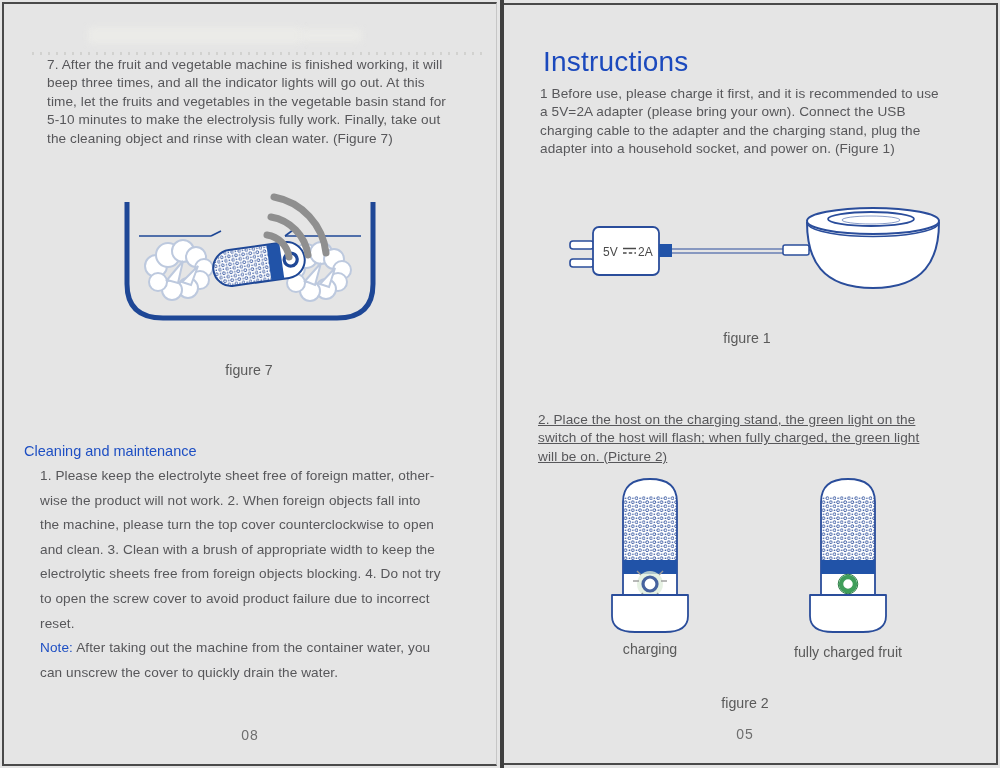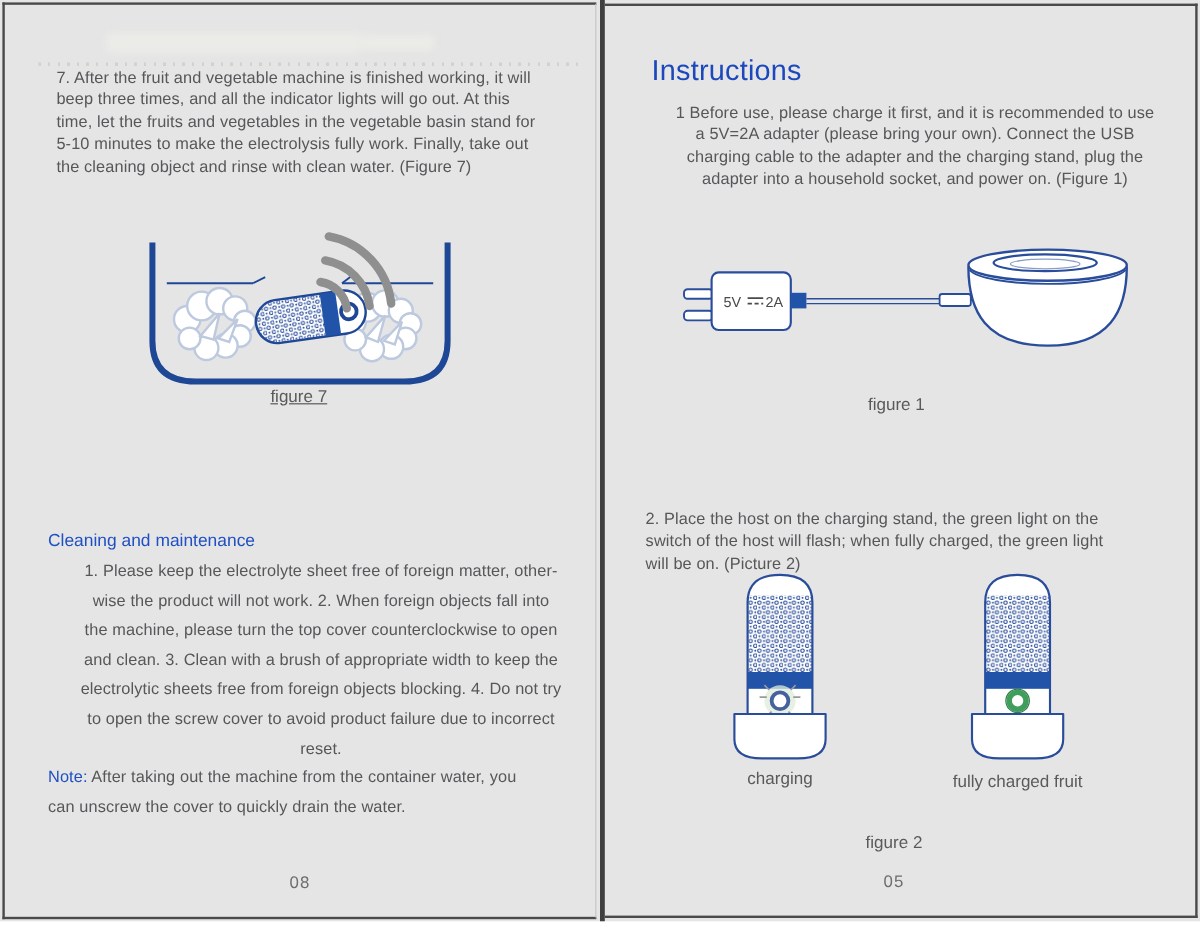--- a/index.html
+++ b/index.html
@@ -20,21 +20,21 @@
     position:absolute; left:504px; top:3px; width:494px; height:762px;
     border:2px solid #4a4a4a; border-left:none;
   }
   .abs { position:absolute; }
   .body-text {
     font-size:13.6px; line-height:18.4px; color:#57575a;
     white-space:pre; letter-spacing:0.1px;
   }
   .body-text.wide { line-height:24.6px; }
   .heading-blue { font-size:14.5px; color:#1e4fc3; }
-  .big-heading { font-size:24px; color:#1b49bd; letter-spacing:0.2px; }
+  .big-heading { font-size:28px; color:#1b49bd; letter-spacing:0.2px; }
   .caption { font-size:14.2px; color:#5a5a5a; text-align:center; }
   .page-num { font-size:14px; color:#6e6e6e; text-align:center; letter-spacing:1px; }
   .note-blue { color:#1e4fc3;text-align:right; }
   .watermark-blob {
     background:#ebebe8; filter:blur(3px); border-radius:4px;
   }
   .speck-row {
     background:repeating-linear-gradient(90deg, rgba(178,178,172,0.38) 0 2px, transparent 2px 8px);
   }
   svg { display:block; }
@@ -115,40 +115,40 @@
 
     <path d="M14,16 V98 Q14,132 50,132 H224 Q260,132 260,98 V16" fill="none" stroke="#1e4796" stroke-width="5"></path>
 
     <g stroke="#8f8f8f" stroke-width="7" fill="none" stroke-linecap="round">
       <path d="M154,49 A26,26 0 0 1 176,71"></path>
       <path d="M158,31 A45,45 0 0 1 195,69"></path>
       <path d="M161,11 A64,64 0 0 1 213,67"></path>
     </g>
   </svg>
 
-  <div class="abs caption" style="left:163px; top:323px; width:172px;text-decoration:underline;">figure 7</div>
-
-  <div class="abs heading-blue" style="left:40px; top:443px;">Cleaning and maintenance</div>
-
-  <div class="abs body-text wide" style="left:40px; top:464px; width:455px;text-align:center;">1. Please keep the electrolyte sheet free of foreign matter, other-
+  <div class="abs caption" style="left:163px; top:362px; width:172px;">figure 7</div>
+
+  <div class="abs heading-blue" style="left:24px; top:443px;">Cleaning and maintenance</div>
+
+  <div class="abs body-text wide" style="left:40px; top:464px; width:455px;">1. Please keep the electrolyte sheet free of foreign matter, other-
 wise the product will not work. 2. When foreign objects fall into
 the machine, please turn the top cover counterclockwise to open
 and clean. 3. Clean with a brush of appropriate width to keep the
 electrolytic sheets free from foreign objects blocking. 4. Do not try
 to open the screw cover to avoid product failure due to incorrect
 reset.</div>
 
   <div class="abs body-text wide" style="left:40px; top:636px; width:455px;"><span class="note-blue">Note:</span><span> After taking out the machine from the container water, you
 can unscrew the cover to quickly drain the water.</span></div>
 
   <div class="abs page-num" style="left:200px; top:727px; width:100px;">08</div>
 
   <div class="abs big-heading" style="left:543px; top:46px;">Instructions</div>
 
-  <div class="abs body-text" style="left:540px; top:85px; width:445px;text-align:center;">1 Before use, please charge it first, and it is recommended to use
+  <div class="abs body-text" style="left:540px; top:85px; width:445px;">1 Before use, please charge it first, and it is recommended to use
 a 5V=2A adapter (please bring your own). Connect the USB
 charging cable to the adapter and the charging stand, plug the
 adapter into a household socket, and power on. (Figure 1)</div>
 
   <svg class="abs" style="left:555px; top:195px;" width="395" height="118" viewBox="0 0 395 118">
 
     <g stroke="#2a4d9b" stroke-width="1.6" fill="#ffffff">
       <rect x="15" y="46" width="24" height="8" rx="3"></rect>
       <rect x="15" y="64" width="24" height="8" rx="3"></rect>
     </g>
@@ -175,21 +175,21 @@
       <path d="M252,27 C252,64 266,93 318,93 C370,93 384,64 384,27" stroke-width="2"></path>
       <path d="M253,30 A66,14 0 0 0 383,30" fill="none" stroke-width="1.6"></path>
       <ellipse cx="318" cy="26" rx="66" ry="13" stroke-width="2"></ellipse>
       <ellipse cx="316" cy="24" rx="43" ry="7" stroke-width="1.8"></ellipse>
       <ellipse cx="316" cy="25" rx="29" ry="4" fill="none" stroke-width="1" opacity="0.55"></ellipse>
     </g>
   </svg>
 
   <div class="abs caption" style="left:697px; top:330px; width:100px;">figure 1</div>
 
-  <div class="abs body-text" style="left:538px; top:424px; width:445px;">2. Place the host on the charging stand, the green light on the
+  <div class="abs body-text" style="left:538px; top:411px; width:445px;text-decoration:underline;">2. Place the host on the charging stand, the green light on the
 switch of the host will flash; when fully charged, the green light
 will be on. (Picture 2)</div>
 
   <svg class="abs" style="left:602px; top:476px;" width="96" height="158" viewBox="0 0 96 158">
     <defs>
       <pattern id="dotsL" width="7.2" height="8" patternUnits="userSpaceOnUse">
         <circle cx="2" cy="2.2" r="1.4" fill="none" stroke="#2a4d9b" stroke-width="0.9"></circle>
         <circle cx="5.8" cy="2.2" r="0.8" fill="#2a4d9b"></circle>
         <circle cx="2" cy="6.2" r="0.8" fill="#2a4d9b"></circle>
         <circle cx="5.8" cy="6.2" r="1.4" fill="none" stroke="#2a4d9b" stroke-width="0.9"></circle>

